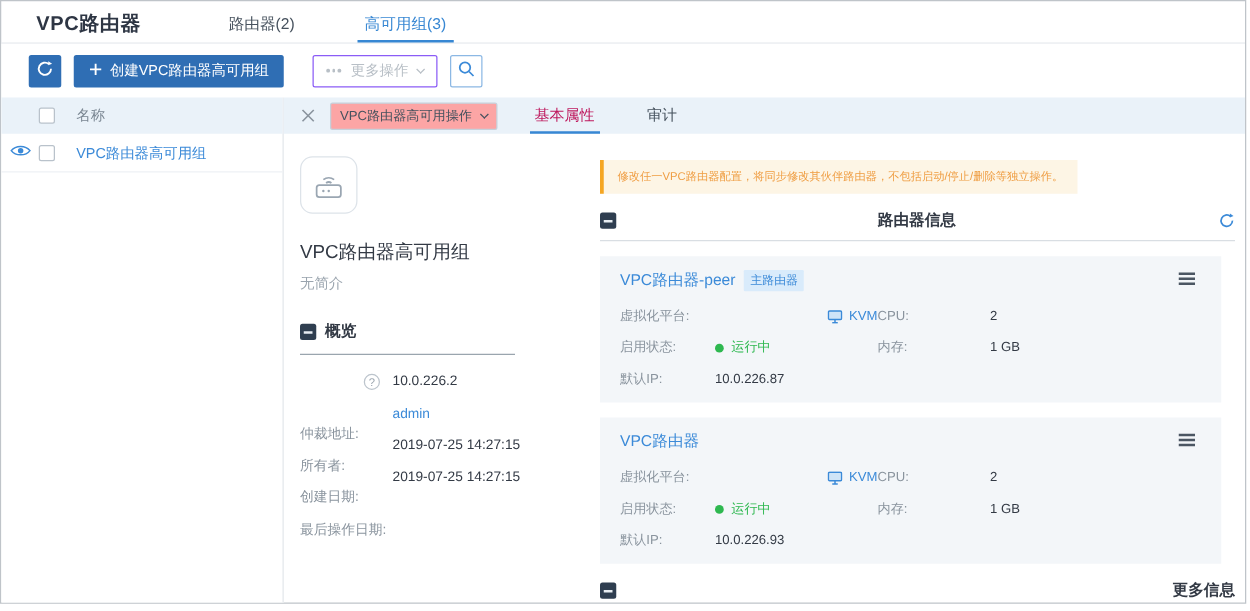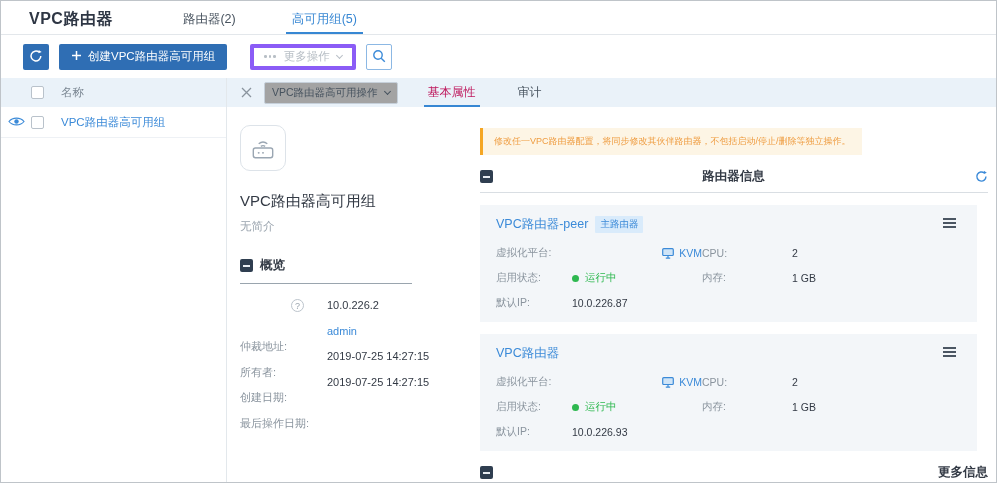--- a/index.html
+++ b/index.html
@@ -22,21 +22,21 @@
   .ptab { font-size:12.5px; color:#47525e; padding:10px 6px 0 6px; margin:0 22px; cursor:pointer; }
   .ptab.active { color:#3787d3; border-bottom:2px solid #3787d3; }
 
   
   .toolbar { height:43px; display:flex; align-items:center; padding-left:22px; background:#fff; }
   .btn { height:26px; border-radius:2px; display:inline-flex; align-items:center; font-size:11.5px; cursor:pointer; border:none; }
   .btn-primary { background:#2f6eb4; color:#fff; }
   .btn-sq { width:26px; justify-content:center; margin-right:10px; }
   .btn-create { padding:0 12px; margin-right:23px; }
   .btn-create .lbl { margin-left:6px; }
-  .btn-more { background:#fff; border:4px solid #8b5cf6; color:#b8bfc6; padding:0 10px; margin-right:10px; }
+  .btn-more { background:#fff; border:1px solid #8b5cf6; color:#b8bfc6; padding:0 10px; margin-right:10px; }
   .btn-search { background:#fff; border:1px solid #8cb8e4; width:26px; justify-content:center; }
   .dots { display:inline-flex; margin-right:6px; }
   .dots i { width:2.5px; height:2.5px; border-radius:50%; background:#b8bfc6; margin-right:2px; }
   .chev { width:5px; height:5px; border-right:1.3px solid currentColor; border-bottom:1.3px solid currentColor;
           transform:rotate(45deg); display:inline-block; margin-left:7px; margin-bottom:2px; }
 
   
   .content { display:flex; height:405px; }
   .list-panel { width:226px; border-right:1px solid #e3e8ec; background:#fff; flex-shrink:0; }
   .band-bg { background:#eaf2f9; }
@@ -44,42 +44,42 @@
   .eye-cell { width:30px; display:flex; justify-content:center; flex-shrink:0; }
   .checkbox { width:13px; height:13px; border:1px solid #b9c2cb; border-radius:2px; background:#fff; flex-shrink:0; cursor:pointer; }
   .list-header .col-label { margin-left:17px; }
   .list-row { height:31px; display:flex; align-items:center; border-bottom:1px solid #eef1f5; cursor:pointer; }
   .row-name { margin-left:17px; font-size:11.5px; color:#3b8ad8; }
 
   
   .detail-panel { flex:1; display:flex; flex-direction:column; min-width:0; }
   .detail-band { height:29px; display:flex; align-items:center; padding-left:12px; }
   .close-btn { display:flex; align-items:center; cursor:pointer; padding:2px; }
-  .dropdown { height:22px; background:#a3a3a3; border:1px solid #c6d0da; border-radius:2px; margin-left:10px;
+  .dropdown { height:22px; background:#fca5a5; border:1px solid #c6d0da; border-radius:2px; margin-left:10px;
               display:inline-flex; align-items:center; padding:0 7px; font-size:10.5px; color:#46525e; cursor:pointer; }
   .detail-tabs { display:flex; margin-left:26px; height:29px; }
   .dtab { font-size:12px; color:#46525e; padding:6px 4px 0 4px; margin-right:34px; cursor:pointer; }
   .dtab.active { color:#be185d; border-bottom:2px solid #3787d3; }
 
   .detail-body { display:flex; flex:1; min-height:0; }
 
   
   .info-col { width:245px; flex-shrink:0; padding:18px 0 0 13px; }
   .avatar { width:46px; height:46px; border:1px solid #dde3e9; border-radius:10px;
             display:flex; align-items:center; justify-content:center; background:#fff; }
   .obj-name { font-size:15px; color:#333a45; margin-top:21px; }
   .obj-desc { font-size:11.5px; color:#9aa4ae; margin-top:8px; }
   .sec-head { display:flex; align-items:center; margin-top:23px; font-size:12.5px; font-weight:bold; color:#333a45; }
   .sec-icon { width:13px; height:13px; background:#2f3e50; border-radius:2px; margin-right:7px; position:relative; flex-shrink:0; }
   .sec-icon::after { content:""; position:absolute; left:3px; top:6px; width:7px; height:2px; background:#e8edf2; }
   .info-hr { border:none; border-top:1px solid #9aa5ae; width:172px; margin-top:9px; }
   .fields { margin-top:15px; }
   .frow { position:relative; height:25.5px; font-size:11px; display:flex; align-items:flex-start; }
   .flbl { color:#8a949e; display:inline-flex; align-items:center;margin-top:40px; }
-  .fval { position:absolute; left:87px; top:0; color:#333a45; }
+  .fval { position:absolute; left:74px; top:0; color:#333a45; }
   .fval.link { color:#3b8ad8; cursor:pointer; }
   .help { width:13px; height:13px; border:1px solid #bcc4cc; border-radius:50%; margin-left:4px;
           display:inline-flex; align-items:center; justify-content:center; color:#9aa4ae; font-size:9px; }
   .help::after { content:"?"; }
 
   
   .content-col { flex:1; padding:0 8px 0 8px; min-width:0; }
   .warning { margin-top:21px; display:inline-block; background:#fdf5e5; border-left:3px solid #f5a623;
              padding:7px 11px; font-size:9px; color:#ef9d42; white-space:nowrap; }
   .sec-head2 { display:flex; align-items:center; margin-top:13px; font-size:12.5px; font-weight:bold; color:#333a45;justify-content:space-between; }
@@ -102,21 +102,21 @@
 </style>
 </head>
 <body>
 
 <div class="window">
 
   <div class="page-header">
     <div class="page-title">VPC路由器</div>
     <div class="page-tabs">
       <div class="ptab">路由器(2)</div>
-      <div class="ptab active">高可用组(5)</div>
+      <div class="ptab active">高可用组(3)</div>
     </div>
   </div>
 
   <div class="toolbar">
     <button class="btn btn-primary btn-sq">
       <span>
         <svg width="14" height="14" viewBox="0 0 14 14">
             <path d="M11.8 7a4.9 4.9 0 1 1-1.7-3.7" fill="none" stroke="#fff" stroke-width="1.5"></path>
             <path d="M9.6 0.9 L9.6 4.2 L12.7 3 Z" fill="#fff"></path>
           </svg>

